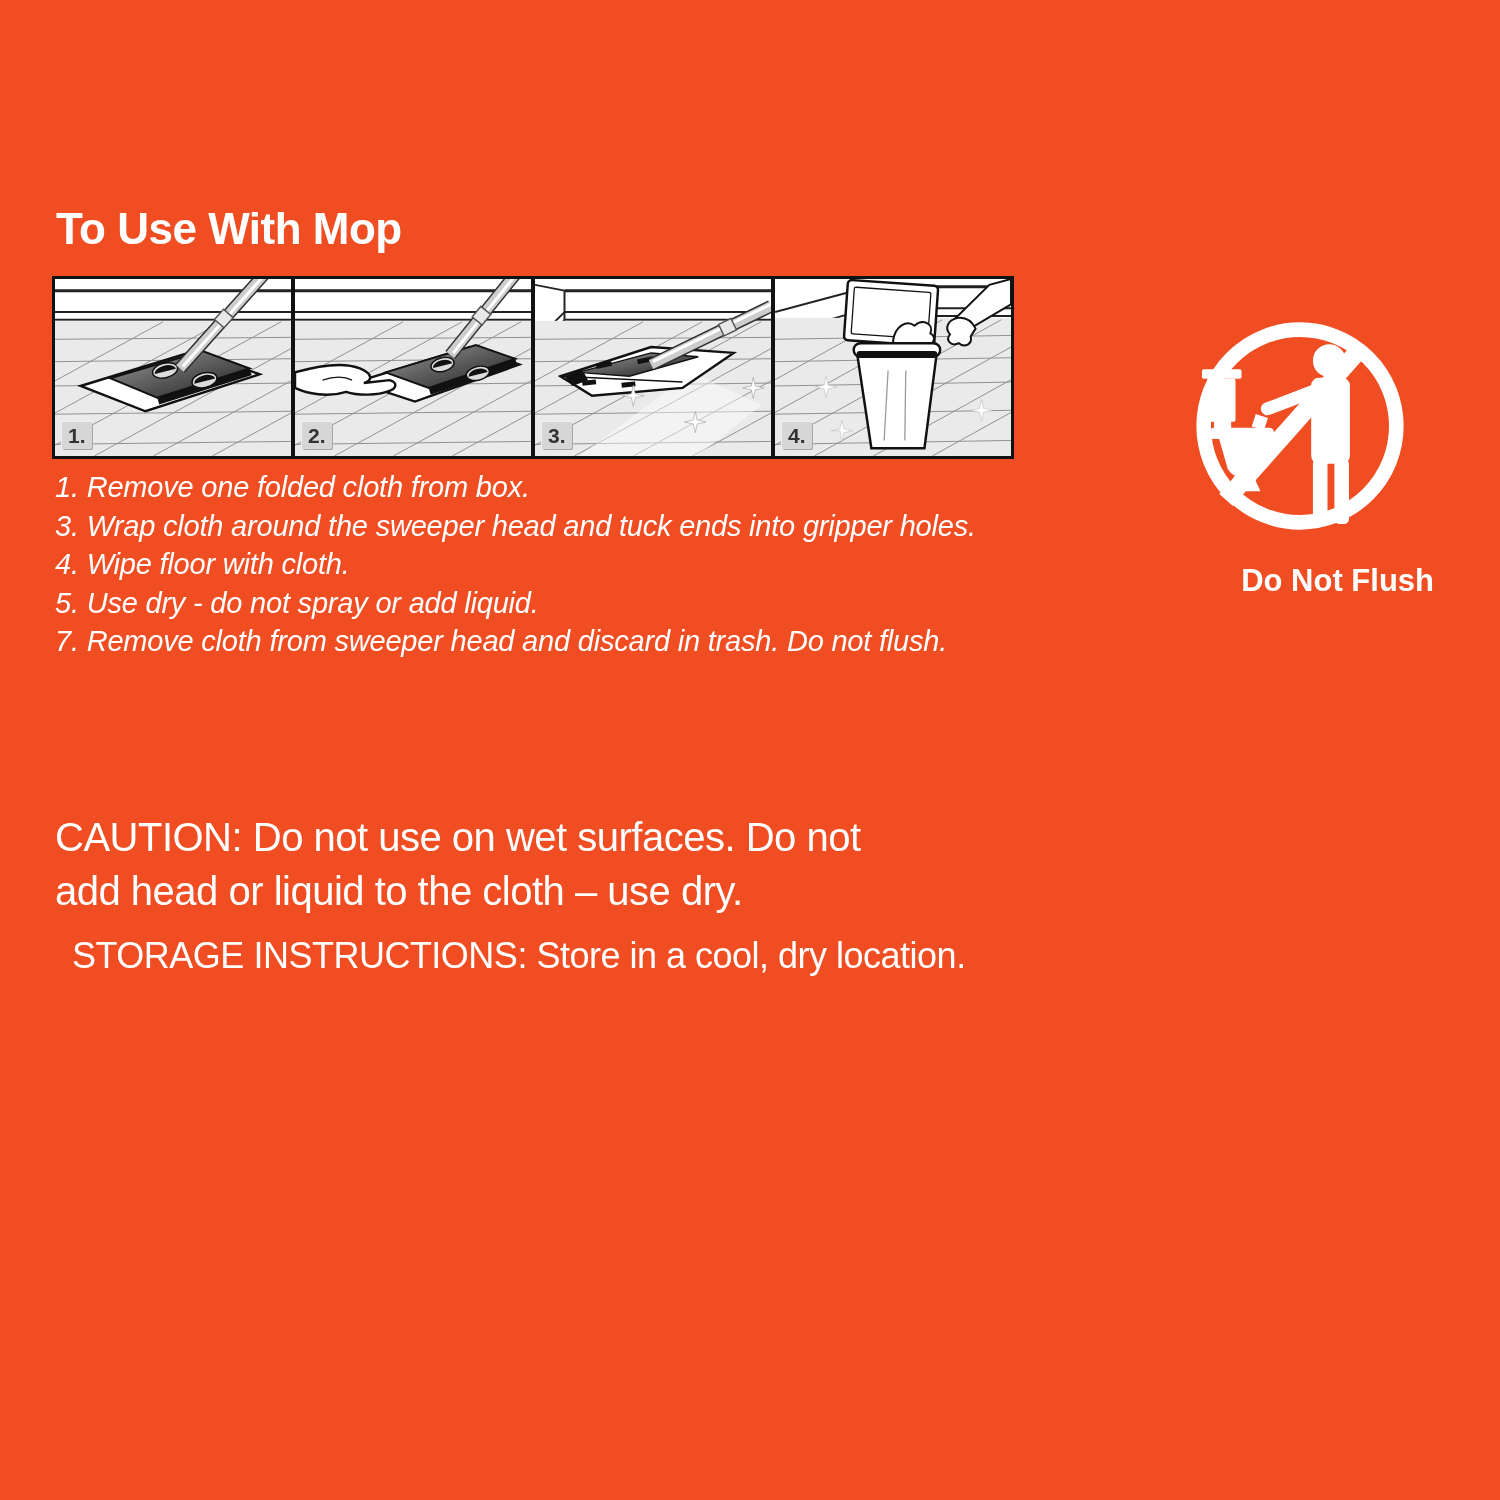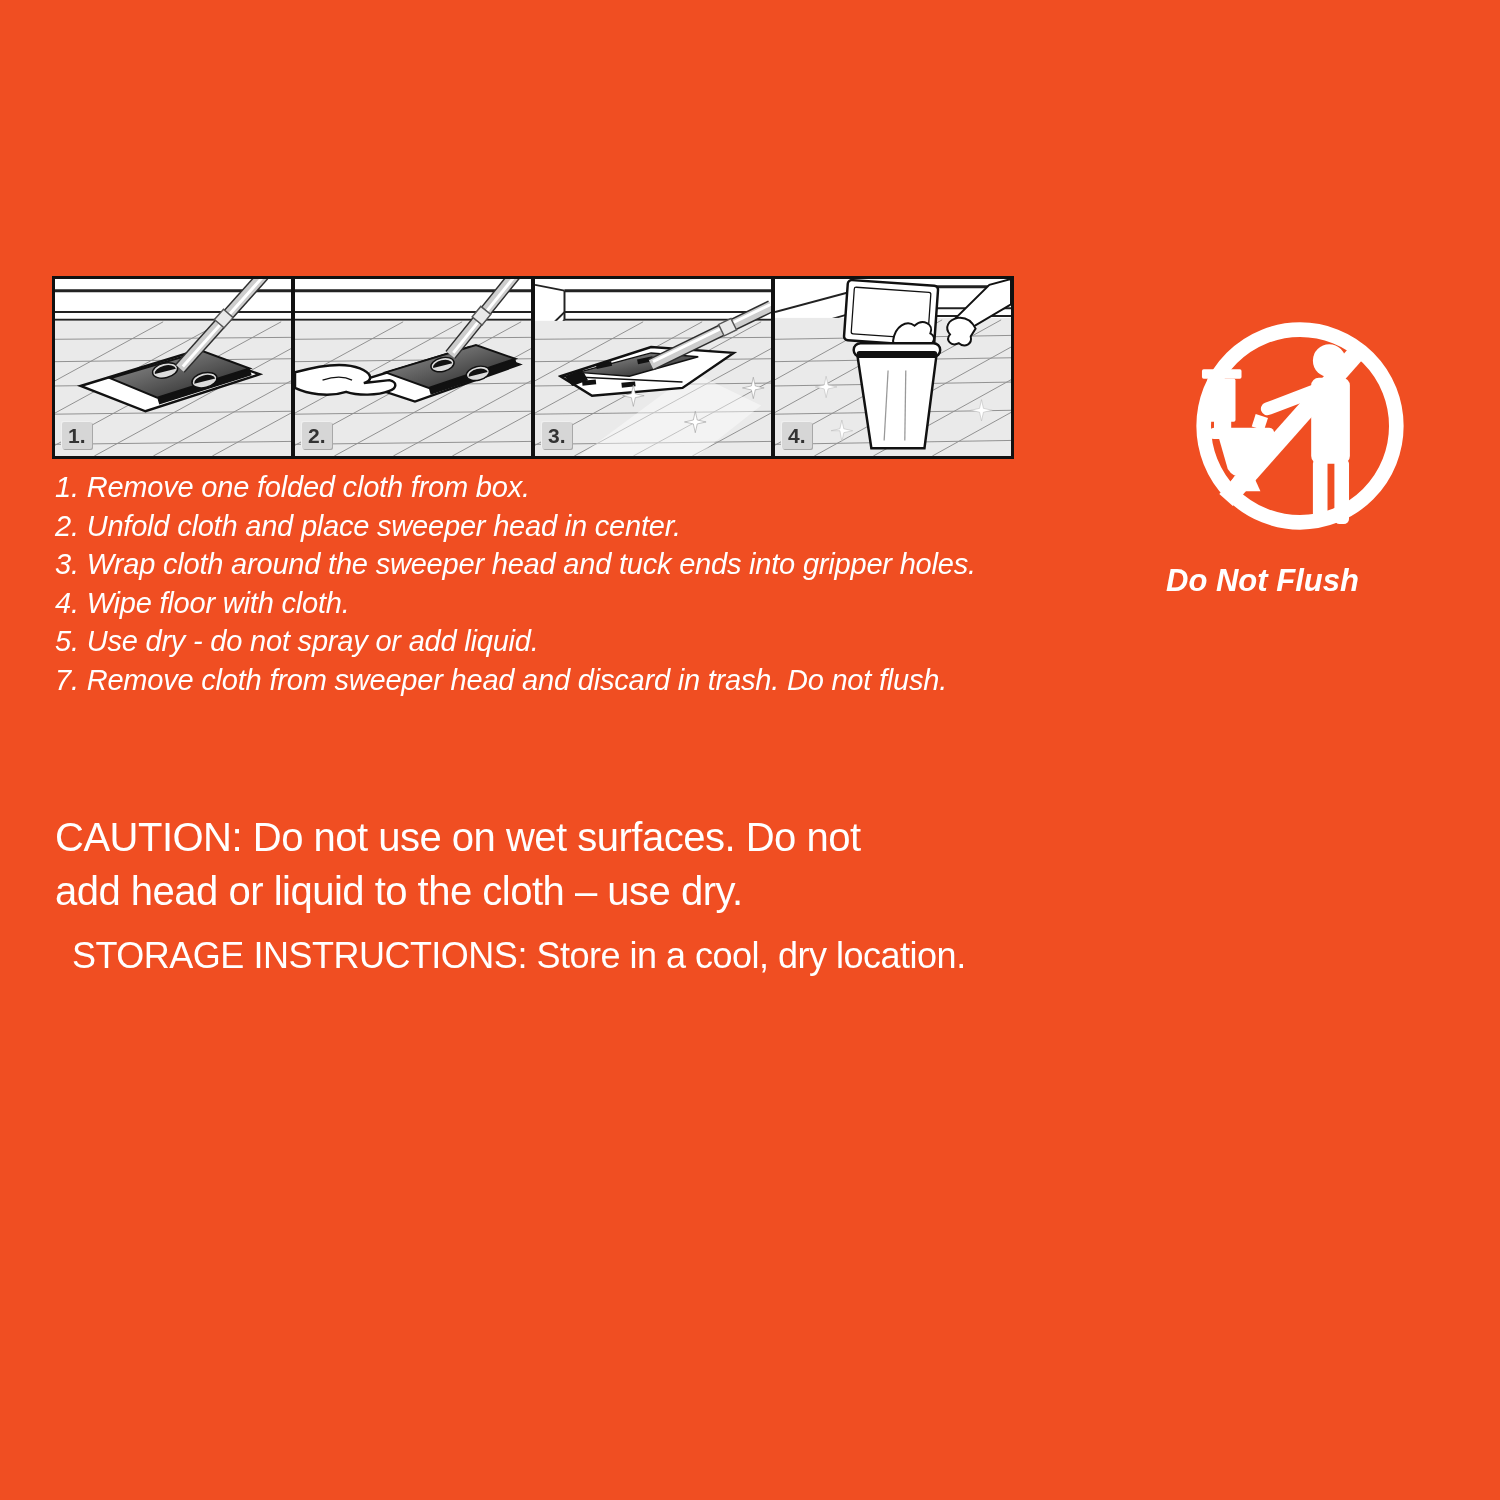--- a/index.html
+++ b/index.html
@@ -8,36 +8,37 @@
   .title{position:absolute;left:56px;top:204px;font-size:44px;font-weight:700;letter-spacing:-0.5px;margin:0;}
   .strip{position:absolute;left:52px;top:276px;width:962px;height:183px;background:#111;
          display:flex;gap:4px;padding:3px;box-sizing:border-box;}
   .panel{flex:1;position:relative;background:#fff;overflow:hidden;}
   .panel svg{width:100%;height:100%;display:block;}
   .panel-num{position:absolute;left:7px;bottom:7px;background:#d6d6d6;color:#333;font-weight:700;
              font-size:21px;line-height:1;padding:3px 6px;border-radius:2px;
              box-shadow:1px 1px 0 #a8a8a8,-1px -1px 0 #f0f0f0;}
   .instructions{position:absolute;left:55px;top:468px;width:990px;margin:0;padding:0;list-style:none;
                 font-size:29px;line-height:38.5px;letter-spacing:-0.2px;font-style:italic;}
-  .dnf{position:absolute;left:1166px;top:297px;width:268px;text-align:left;font-style:italic;}
+  .dnf{position:absolute;left:1166px;top:297px;width:268px;text-align:right;}
   .dnf svg{width:258px;height:258px;display:block;margin:0 auto;}
   .dnf-label{margin-top:8px;font-size:31px;font-weight:700;}
   .caution{position:absolute;left:55px;top:810px;width:990px;margin:0;font-size:40px;line-height:54px;
            letter-spacing:-0.5px;white-space:pre-line;}
   .storage{position:absolute;left:55px;top:916px;width:1000px;margin:17px;font-size:36px;line-height:46px;
            letter-spacing:-0.5px;white-space:pre-line;}
   .avoid{position:absolute;left:55px;top:1016px;width:1015px;margin:0;font-size:40px;line-height:55px;
          letter-spacing:-0.5px;white-space:pre-line;}
   b{font-weight:400;}
 </style>
 </head>
 <body>
 
 <div class="page">
 
+  <h1 class="title">To Use With Mop</h1>
 
   <div class="strip">
 
     <div class="panel">
       <svg viewBox="0 0 240 182" preserveAspectRatio="none">
         <defs>
             <linearGradient id="hg1" x1="0" y1="0" x2="1" y2="1">
           <stop offset="0" stop-color="#9a9a9a"></stop>
               <stop offset="1" stop-color="#1c1c1c"></stop>
             </linearGradient>
@@ -228,21 +229,20 @@
         <polygon points="240,0 240,26 200,50 184,40 218,6" fill="#fff" stroke="#111" stroke-width="2"></polygon>
         <path d="M186,40 C176,42 172,50 178,57 C173,63 179,70 187,66 C193,71 201,67 199,59 L204,51 C200,43 194,39 186,40 Z" fill="#fff" stroke="#111" stroke-width="2"></path>
       </svg>
       <span class="panel-num">4.</span>
     </div>
 
   </div>
 
   <ol class="instructions">
     <li>1. Remove one folded cloth from box.</li>
-    <li>2. Unfold cloth and place sweeper head in center.</li>
     <li>3. Wrap cloth around the sweeper head and tuck ends into gripper holes.</li>
     <li>4. Wipe floor with cloth.</li>
     <li>5. Use dry - do not spray or add liquid.</li>
     <li>7. Remove cloth from sweeper head and discard in trash. Do not flush.</li>
   </ol>
 
   <div class="dnf">
     <svg viewBox="0 0 300 300">
       <g fill="#fff">
         <circle cx="150" cy="150" r="112" fill="none" stroke="#fff" stroke-width="17"></circle>

